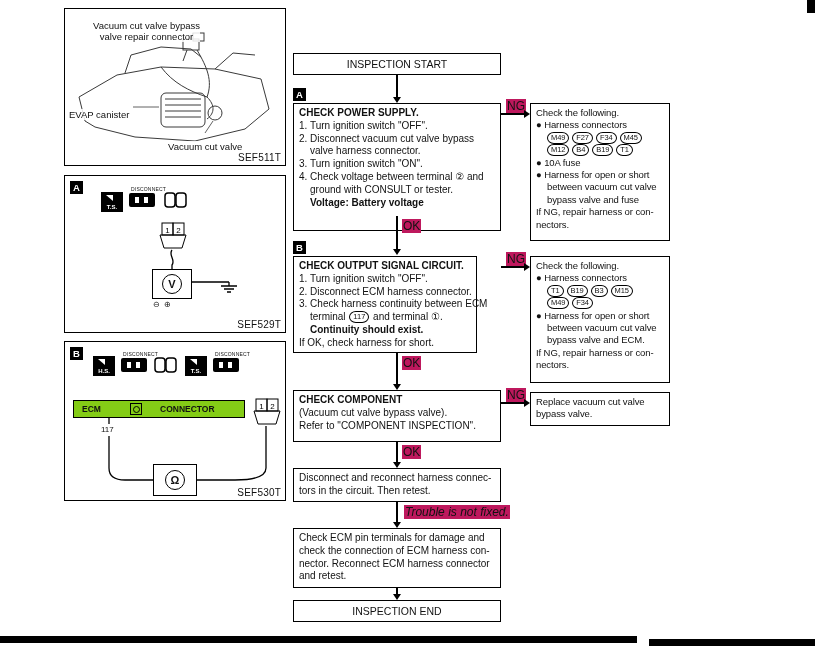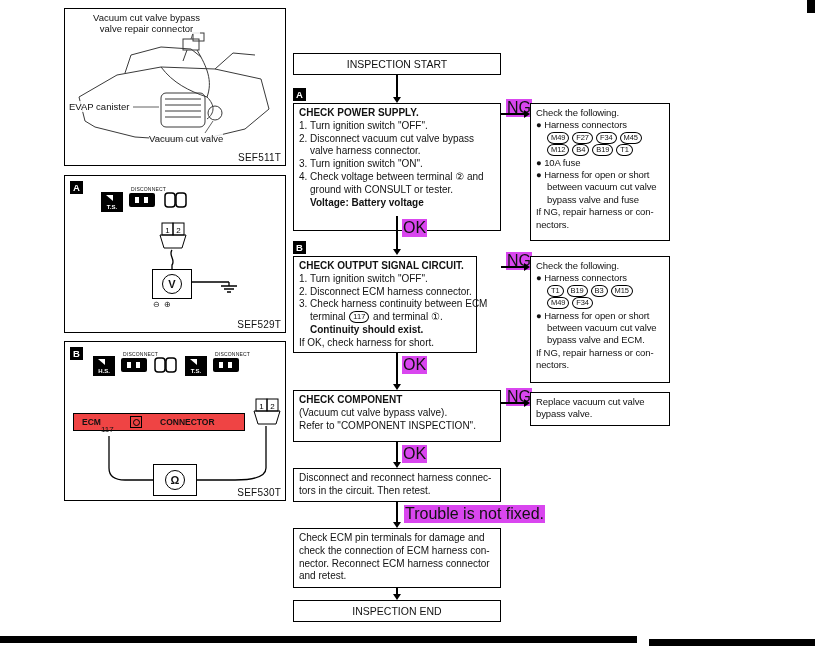--- a/index.html
+++ b/index.html
@@ -2,36 +2,36 @@
 <html><head>
 <meta charset="utf-8">
 <style>
   * { margin:0; padding:0; box-sizing:border-box; }
   body { background:#fff; font-family:"Liberation Sans", sans-serif; color:#111; }
   .page { position:relative; width:815px; height:654px; background:#fff; overflow:hidden; }
 
   
   .fig { position:absolute; border:1.2px solid #000; background:#fff; }
   .figsvg { position:absolute; left:0; top:0; }
-  .figlabel { position:absolute; font-size:9.5px; line-height:11px; background:rgba(255,255,255,.85); }
+  .figlabel { position:absolute; font-size:9.5px; line-height:11px; background:rgba(255,255,255,.85);margin-top:8px; }
   .figref { position:absolute; right:4px; bottom:2px; font-size:10px; letter-spacing:.2px;margin-top:30px; }
   .marker { position:absolute; width:13px; height:13px; background:#000; color:#fff; font-weight:bold;
             font-size:9.5px; display:flex; align-items:center; justify-content:center; }
   .icon-sq { position:absolute; width:22px; height:20px; background:#000; color:#fff; font-size:6px;
              font-weight:bold; display:flex; align-items:flex-end; justify-content:center; padding-bottom:2px; }
   .icon-sq::before { content:""; position:absolute; top:3px; left:5px; width:0; height:0;
              border-left:7px solid transparent; border-top:6px solid #fff; }
   .disc-label { position:absolute; font-size:5px; letter-spacing:.2px; }
   .disc-icon { position:absolute; width:26px; height:14px; background:#000; border-radius:2px; }
   .disc-icon span { position:absolute; width:4px; height:6px; background:#fff; top:4px; }
   .meter { position:absolute; border:1.5px solid #000; background:#fff; display:flex; align-items:center; justify-content:center; }
   .dial { width:20px; height:20px; border:1.2px solid #000; border-radius:50%; display:flex;
           align-items:center; justify-content:center; font-weight:bold; font-size:11px; }
   .polarity { position:absolute; font-size:8px; letter-spacing:1px; }
-  .ecm-bar { position:absolute; border:1.2px solid #000; background:#ef4444;margin-top:13px; }
+  .ecm-bar { position:absolute; border:1.2px solid #000; background:#84cc16; }
   .ecm-bar .t { position:absolute; font-size:8.5px; font-weight:bold; top:3px; }
   .ecm-sq { position:absolute; width:12px; height:12px; border:1px solid #000; top:2px;
             display:flex; align-items:center; justify-content:center; }
   .ecm-sq i { width:7px; height:7px; border:1px solid #000; border-radius:50%; display:block; }
   .pin-lbl { position:absolute; font-size:8px; }
 
   
   .fbox { position:absolute; border:1.2px solid #000; background:#fff; padding:3px 5px;
           font-size:10px; line-height:12.8px; white-space:nowrap; }
   .ngbox { font-size:9.5px; line-height:12.4px; letter-spacing:-.1px; }
@@ -39,21 +39,21 @@
   .bold { font-weight:bold; }
   .ind { padding-left:11px; }
   .cbox { position:absolute; border:1.2px solid #000; background:#fff; display:flex;
           align-items:center; justify-content:center; font-size:10.5px; }
   .vseg { position:absolute; width:1.5px; background:#000; }
   .hseg { position:absolute; height:1.5px; background:#000; }
   .tri-d { position:absolute; width:0; height:0; border-left:4px solid transparent;
            border-right:4px solid transparent; border-top:6px solid #000; }
   .tri-r { position:absolute; width:0; height:0; border-top:4px solid transparent;
            border-bottom:4px solid transparent; border-left:6px solid #000; }
-  .lbl { position:absolute; font-size:16px; background:#d946ef; padding:0 1px; }
+  .lbl { position:absolute; font-size:12px; background:#be185d; padding:0 1px; }
   .oval { display:inline-block; border:1px solid #000; border-radius:8px / 7px; padding:0 3px;
           font-size:7.5px; line-height:10px; vertical-align:1px; margin-right:3px; }
   .ovalrow { white-space:nowrap; }
 
   
   .corner-mark { position:absolute; left:807px; top:0; width:8px; height:13px; background:#000; }
   .bottom-bar-left { position:absolute; left:0; top:636px; width:637px; height:7px; background:#000; }
   .bottom-bar-right { position:absolute; left:649px; top:639px; width:166px; height:7px; background:#000; }
 </style>
 </head>
@@ -86,21 +86,21 @@
         <path d="M128,24 L126,30" stroke-width="0.8"></path>
         <path d="M68,98 L94,98" stroke-width="0.8"></path>
         <path d="M140,124 L148,112" stroke-width="0.8"></path>
       </g>
     </svg>
     <div class="figlabel" style="left:28px;top:3px;text-align:center;">
       <div>Vacuum cut valve bypass</div>
       <div>valve repair connector</div>
     </div>
     <div class="figlabel" style="left:4px;top:92px;">EVAP canister</div>
-    <div class="figlabel" style="left:84px;top:124px;">Vacuum cut valve</div>
+    <div class="figlabel" style="left:103px;top:124px;">Vacuum cut valve</div>
     <div class="figref">SEF511T</div>
   </div>
 
   <div class="fig" style="left:64px;top:175px;width:222px;height:158px;">
     <svg class="figsvg" width="220" height="156" viewBox="0 0 220 156">
       <g fill="none" stroke="#000" stroke-width="1.3">
         <path d="M107,74 C103,79 111,84 107,89 L107,93"></path>
         <path d="M127,106 H164 M164,106 V110"></path>
         <path d="M156,110 H172 M159,113 H169 M162,116 H166"></path>
       </g>
@@ -290,21 +290,21 @@
   <div class="vseg" style="left:396px;top:442px;height:20px;"></div>
   <div class="lbl" style="left:402px;top:445px;">OK</div>
   <div class="tri-d" style="left:393px;top:462px;"></div>
 
   <div class="fbox" style="left:293px;top:468px;width:208px;height:34px;">
     <div>Disconnect and reconnect harness connec-</div>
     <div>tors in the circuit. Then retest.</div>
   </div>
 
   <div class="vseg" style="left:396px;top:502px;height:20px;"></div>
-  <div class="lbl" style="left:404px;top:505px;">Trouble is not fixed.</div>
+  <div class="lbl" style="left:404px;top:505px;font-style:italic;">Trouble is not fixed.</div>
   <div class="tri-d" style="left:393px;top:522px;"></div>
 
   <div class="fbox" style="left:293px;top:528px;width:208px;height:60px;">
     <div>Check ECM pin terminals for damage and</div>
     <div>check the connection of ECM harness con-</div>
     <div>nector. Reconnect ECM harness connector</div>
     <div>and retest.</div>
   </div>
 
   <div class="vseg" style="left:396px;top:588px;height:7px;"></div>

